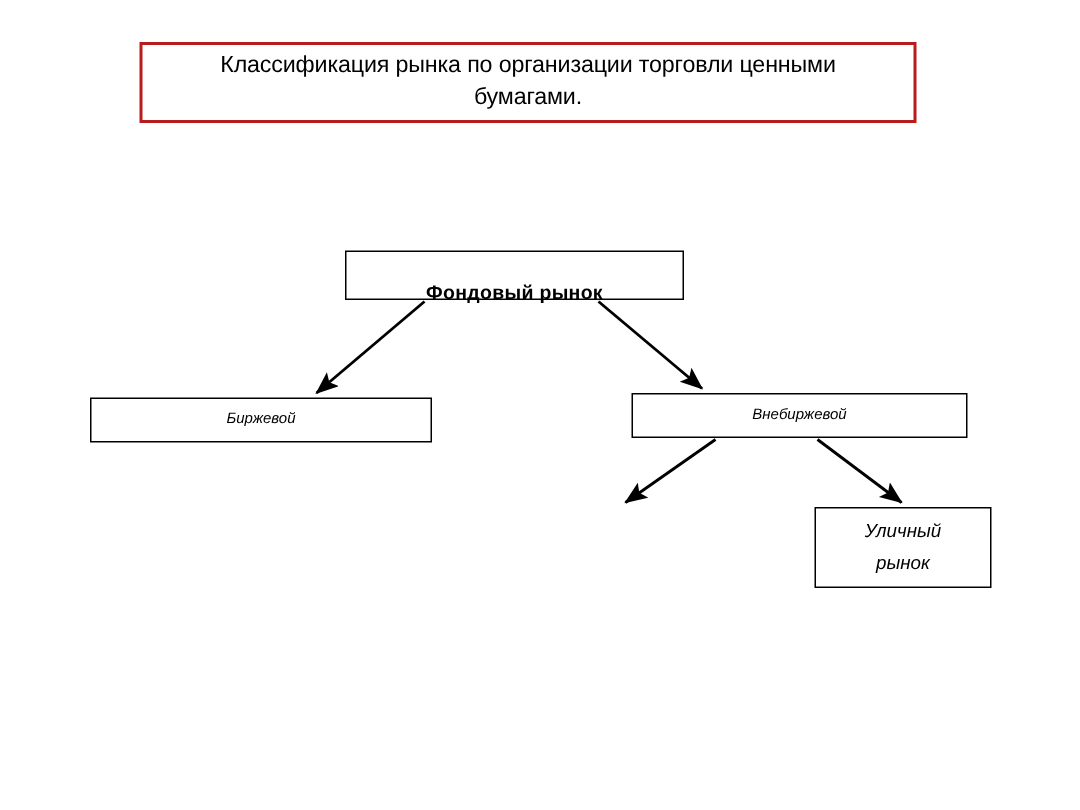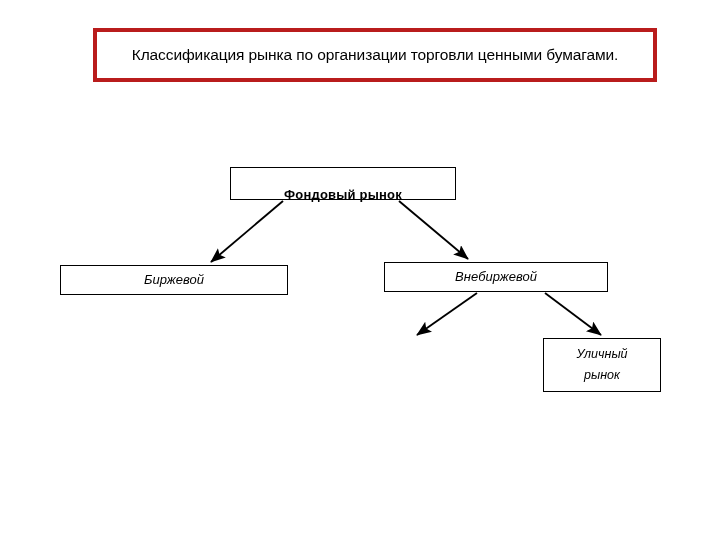--- a/index.html
+++ b/index.html
@@ -34,23 +34,23 @@
     width: 100%;
     text-align: center;
     line-height: 1.25;
     white-space: pre-line;
   }
 
   
   #title-box {
     left: 93px;
     top: 28px;
-    width: 564px;
+    width: 518px;
     height: 54px;
-    border: 4px solid #b91c1c;
+    border: 2px solid #b91c1c;
     padding: 0 14px;
     justify-content: center;
   }
   #title-box .node-label {
     font-size: 15.5px;
     font-weight: 500;
     letter-spacing: -0.1px;
     line-height: 1.35;
   }
 
@@ -71,29 +71,29 @@
 
   
   #node-birzhevoi {
     left: 60px;
     top: 265px;
     width: 228px;
     height: 30px;
     border: 1.6px solid #000000;
   }
   #node-vnebirzhevoi {
-    left: 384px;
+    left: 421px;
     top: 262px;
     width: 224px;
     height: 30px;
     border: 1.6px solid #000000;
   }
   #node-birzhevoi .node-label,
   #node-vnebirzhevoi .node-label {
-    font-size: 13px;
+    font-size: 10px;
     font-style: italic;
   }
 
   
   #node-elektronnye {
     left: 343px;
     top: 338px;
     width: 125px;
     height: 72px;
     border: 1.6px solid #000000;

